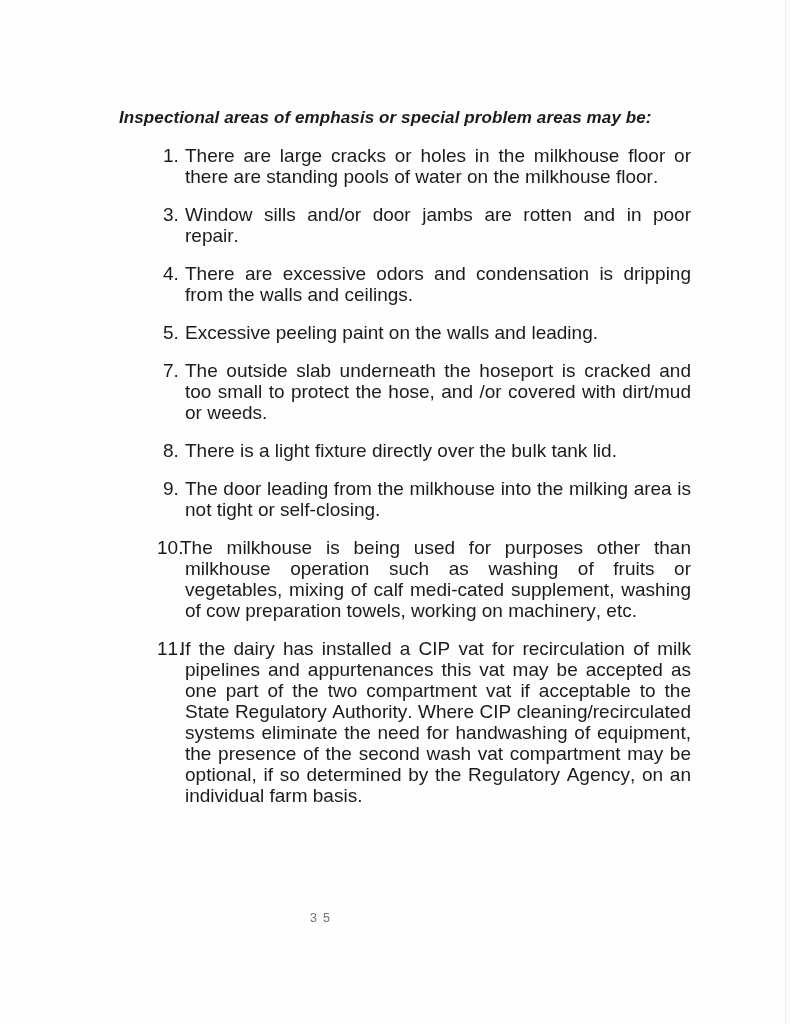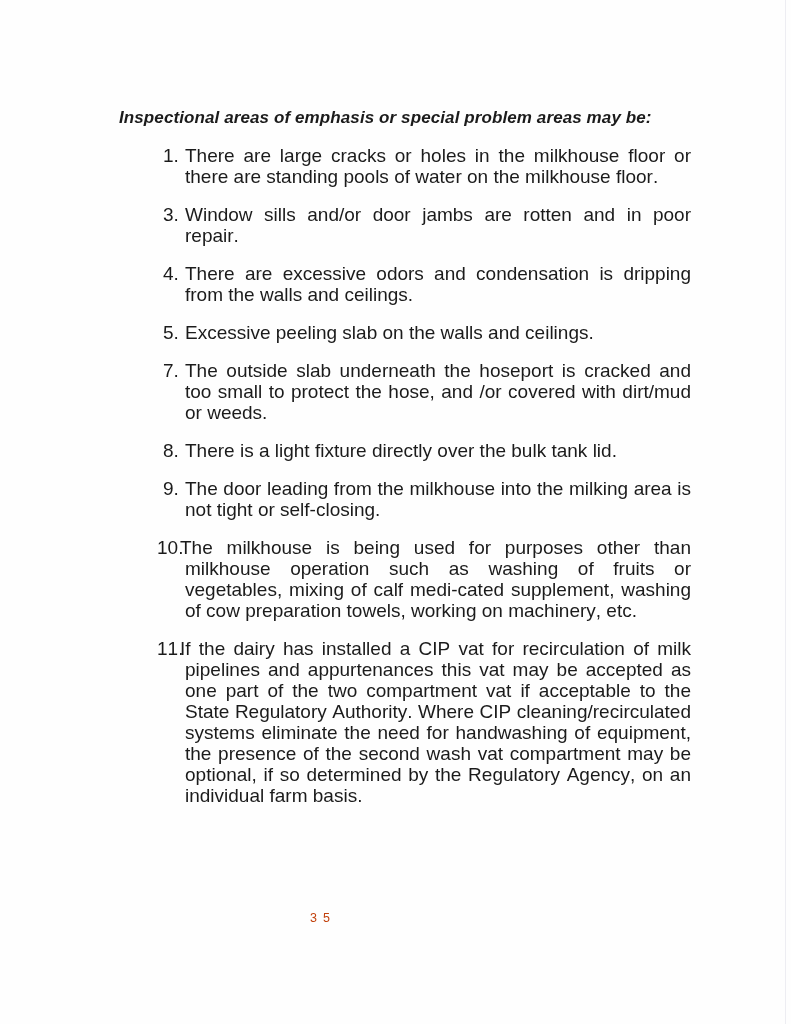--- a/index.html
+++ b/index.html
@@ -70,35 +70,35 @@
   .page-number {
     position: absolute;
     left: 0;
     top: 911px;
     width: 640px;
     text-align: center;
     font-size: 12.5px;
     line-height: 15px;
     letter-spacing: 6px;
     text-indent: 6px;
-    color: #c2410c;
+    color: #737373;
   }
 </style>
 </head>
 <body>
 
 <div class="page">
   <div class="scan-edge"></div>
   <div class="content">
     <h1 class="heading">Inspectional areas of emphasis or special problem areas may be:</h1>
     <div class="list">
         <div class="list-item"><span class="item-num">1.</span><span class="item-text">There are large cracks or holes in the milkhouse floor or there are standing pools of water on the milkhouse floor.</span></div>
         <div class="list-item"><span class="item-num">3.</span><span class="item-text">Window sills and/or door jambs are rotten and in poor repair.</span></div>
         <div class="list-item"><span class="item-num">4.</span><span class="item-text">There are excessive odors and condensation is dripping from the walls and ceilings.</span></div>
-        <div class="list-item"><span class="item-num">5.</span><span class="item-text">Excessive peeling slab on the walls and ceilings.</span></div>
+        <div class="list-item"><span class="item-num">5.</span><span class="item-text">Excessive peeling paint on the walls and leading.</span></div>
         <div class="list-item"><span class="item-num">7.</span><span class="item-text">The outside slab underneath the hoseport is cracked and too small to protect the hose, and /or covered with dirt/mud or weeds.</span></div>
         <div class="list-item"><span class="item-num">8.</span><span class="item-text">There is a light fixture directly over the bulk tank lid.</span></div>
         <div class="list-item"><span class="item-num">9.</span><span class="item-text">The door leading from the milkhouse into the milking area is not tight or self-closing.</span></div>
         <div class="list-item wide"><span class="item-num">10.</span><span class="item-text">The milkhouse is being used for purposes other than milkhouse operation such as washing of fruits or vegetables, mixing of calf medi-cated supplement, washing of cow preparation towels, working on machinery, etc.</span></div>
         <div class="list-item wide"><span class="item-num">11.</span><span class="item-text">If the dairy has installed a CIP vat for recirculation of milk pipelines and appurtenances this vat may be accepted as one part of the two compartment vat if acceptable to the State Regulatory Authority. Where CIP cleaning/recirculated systems eliminate the need for handwashing of equipment, the presence of the second wash vat compartment may be optional, if so determined by the Regulatory Agency, on an individual farm basis.</span></div>
       </div>
   </div>
   <div class="page-number">35</div>
 </div>
 

